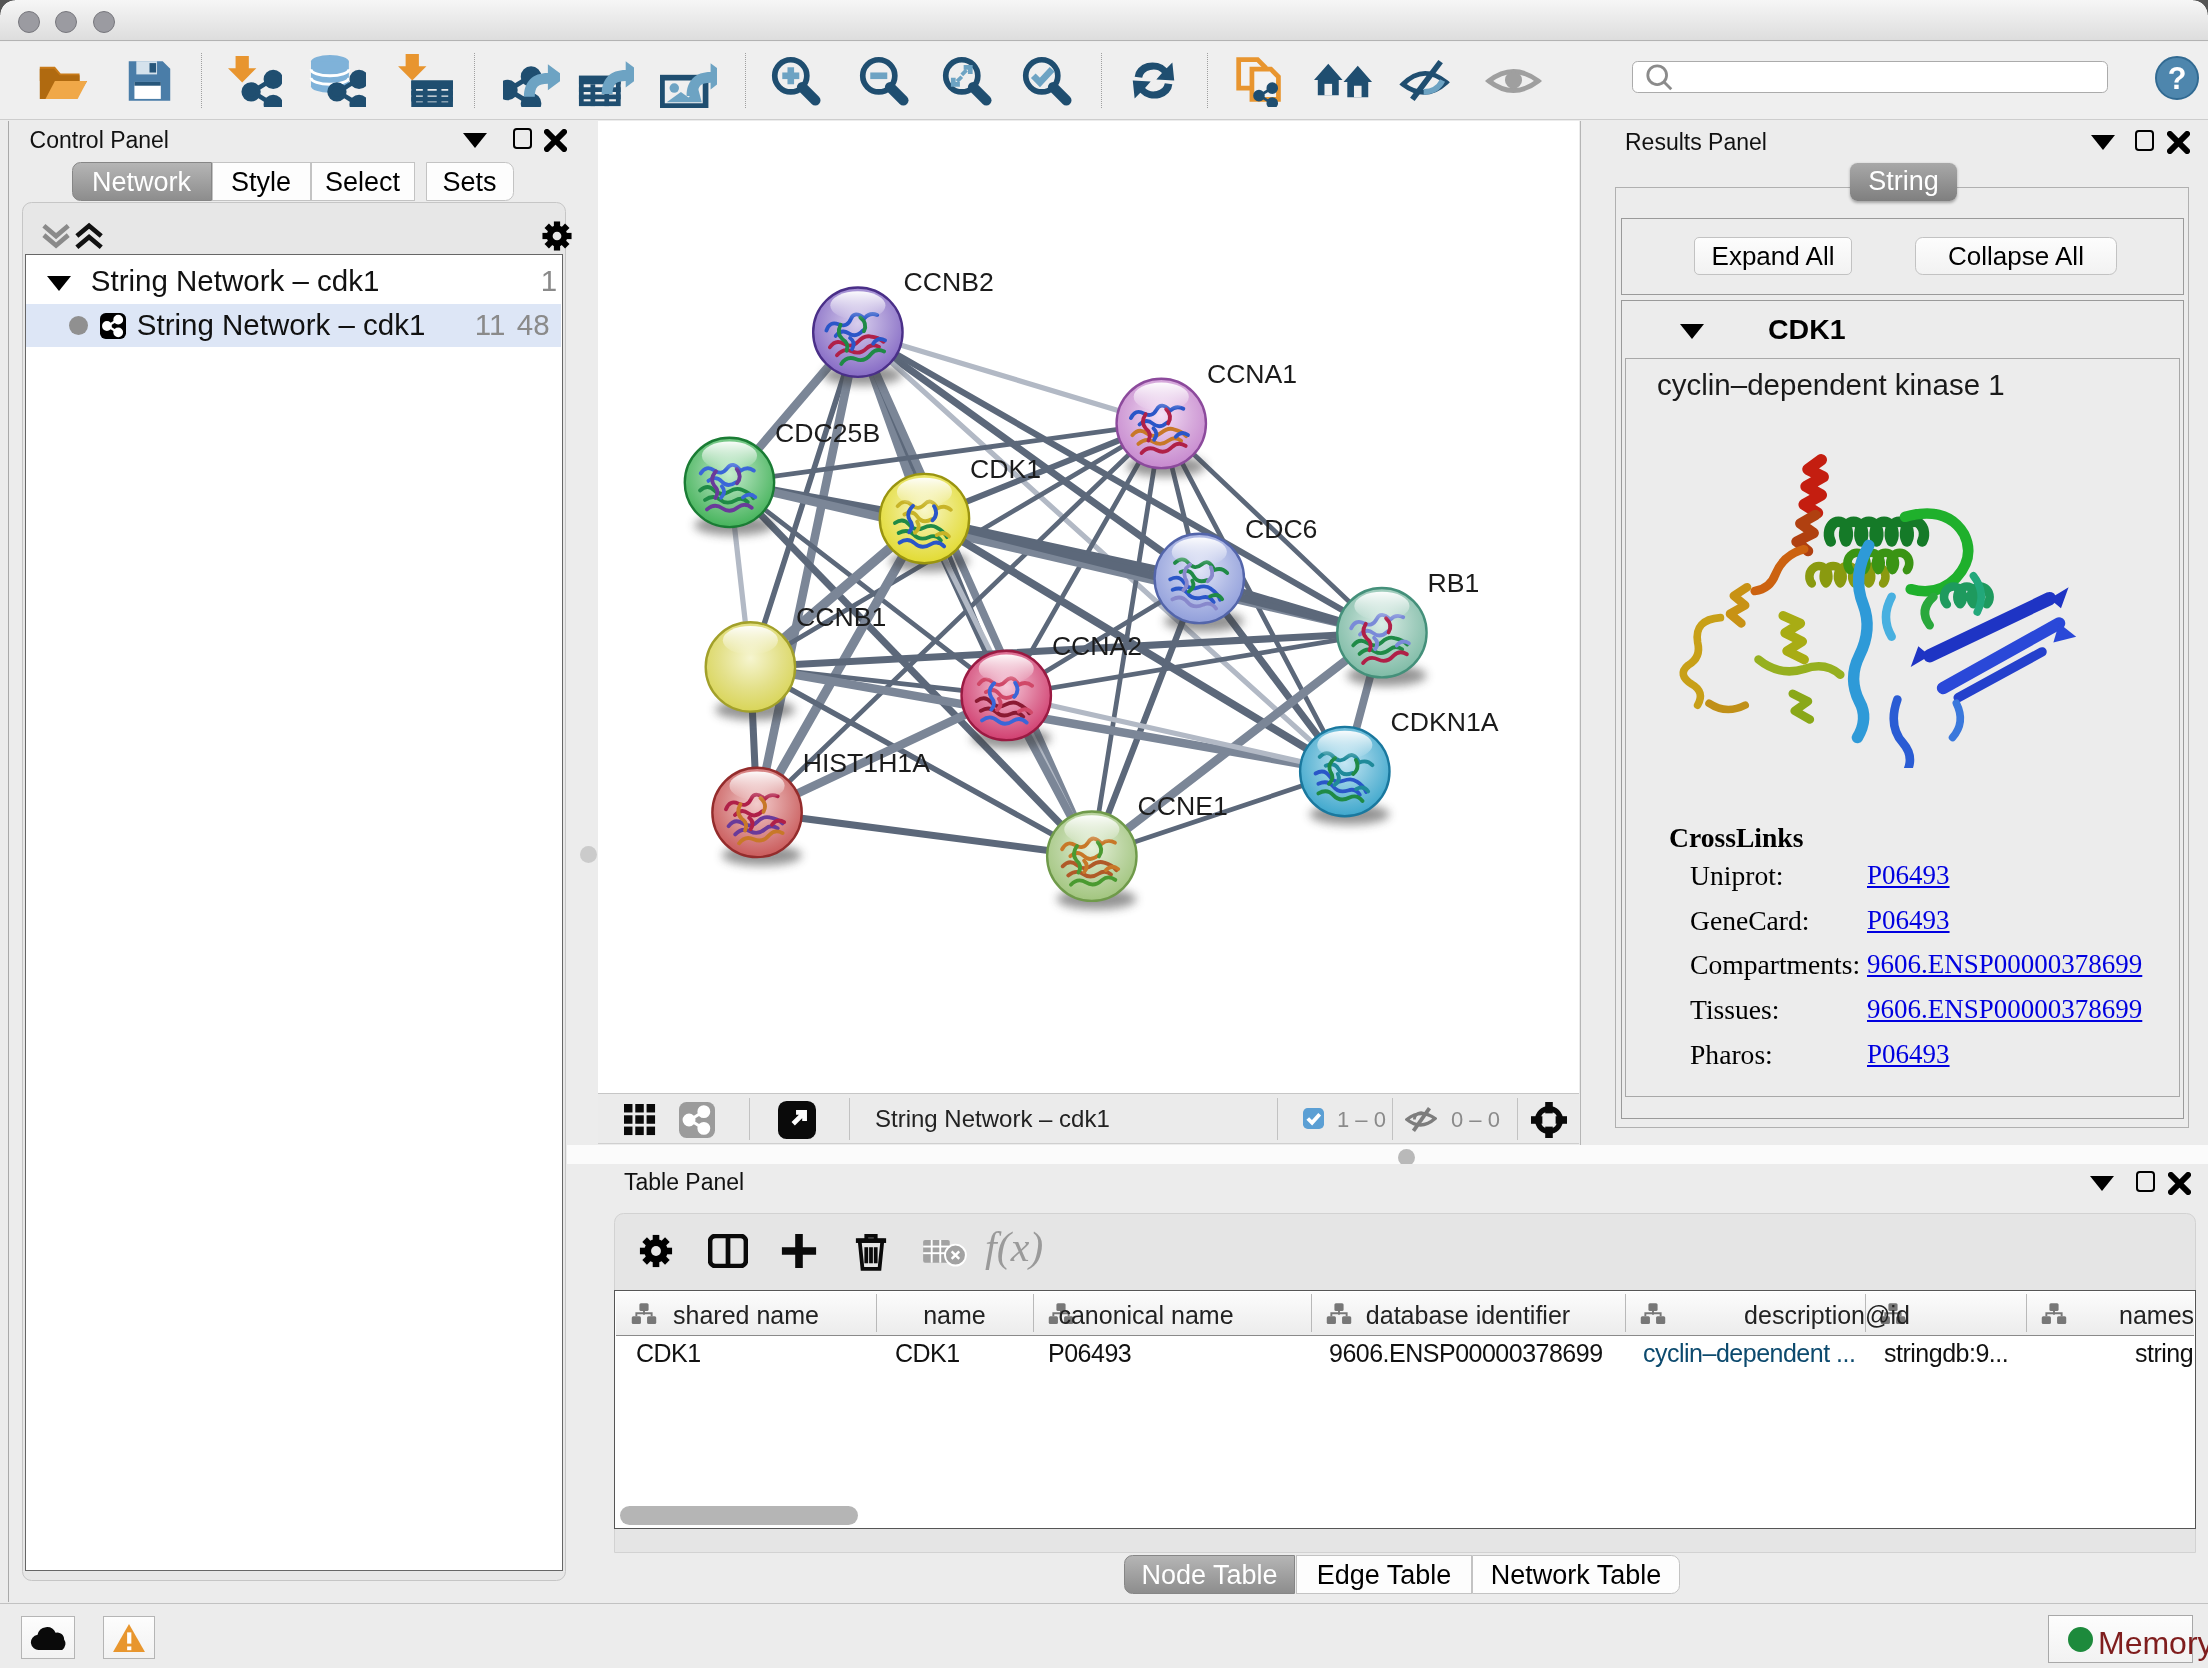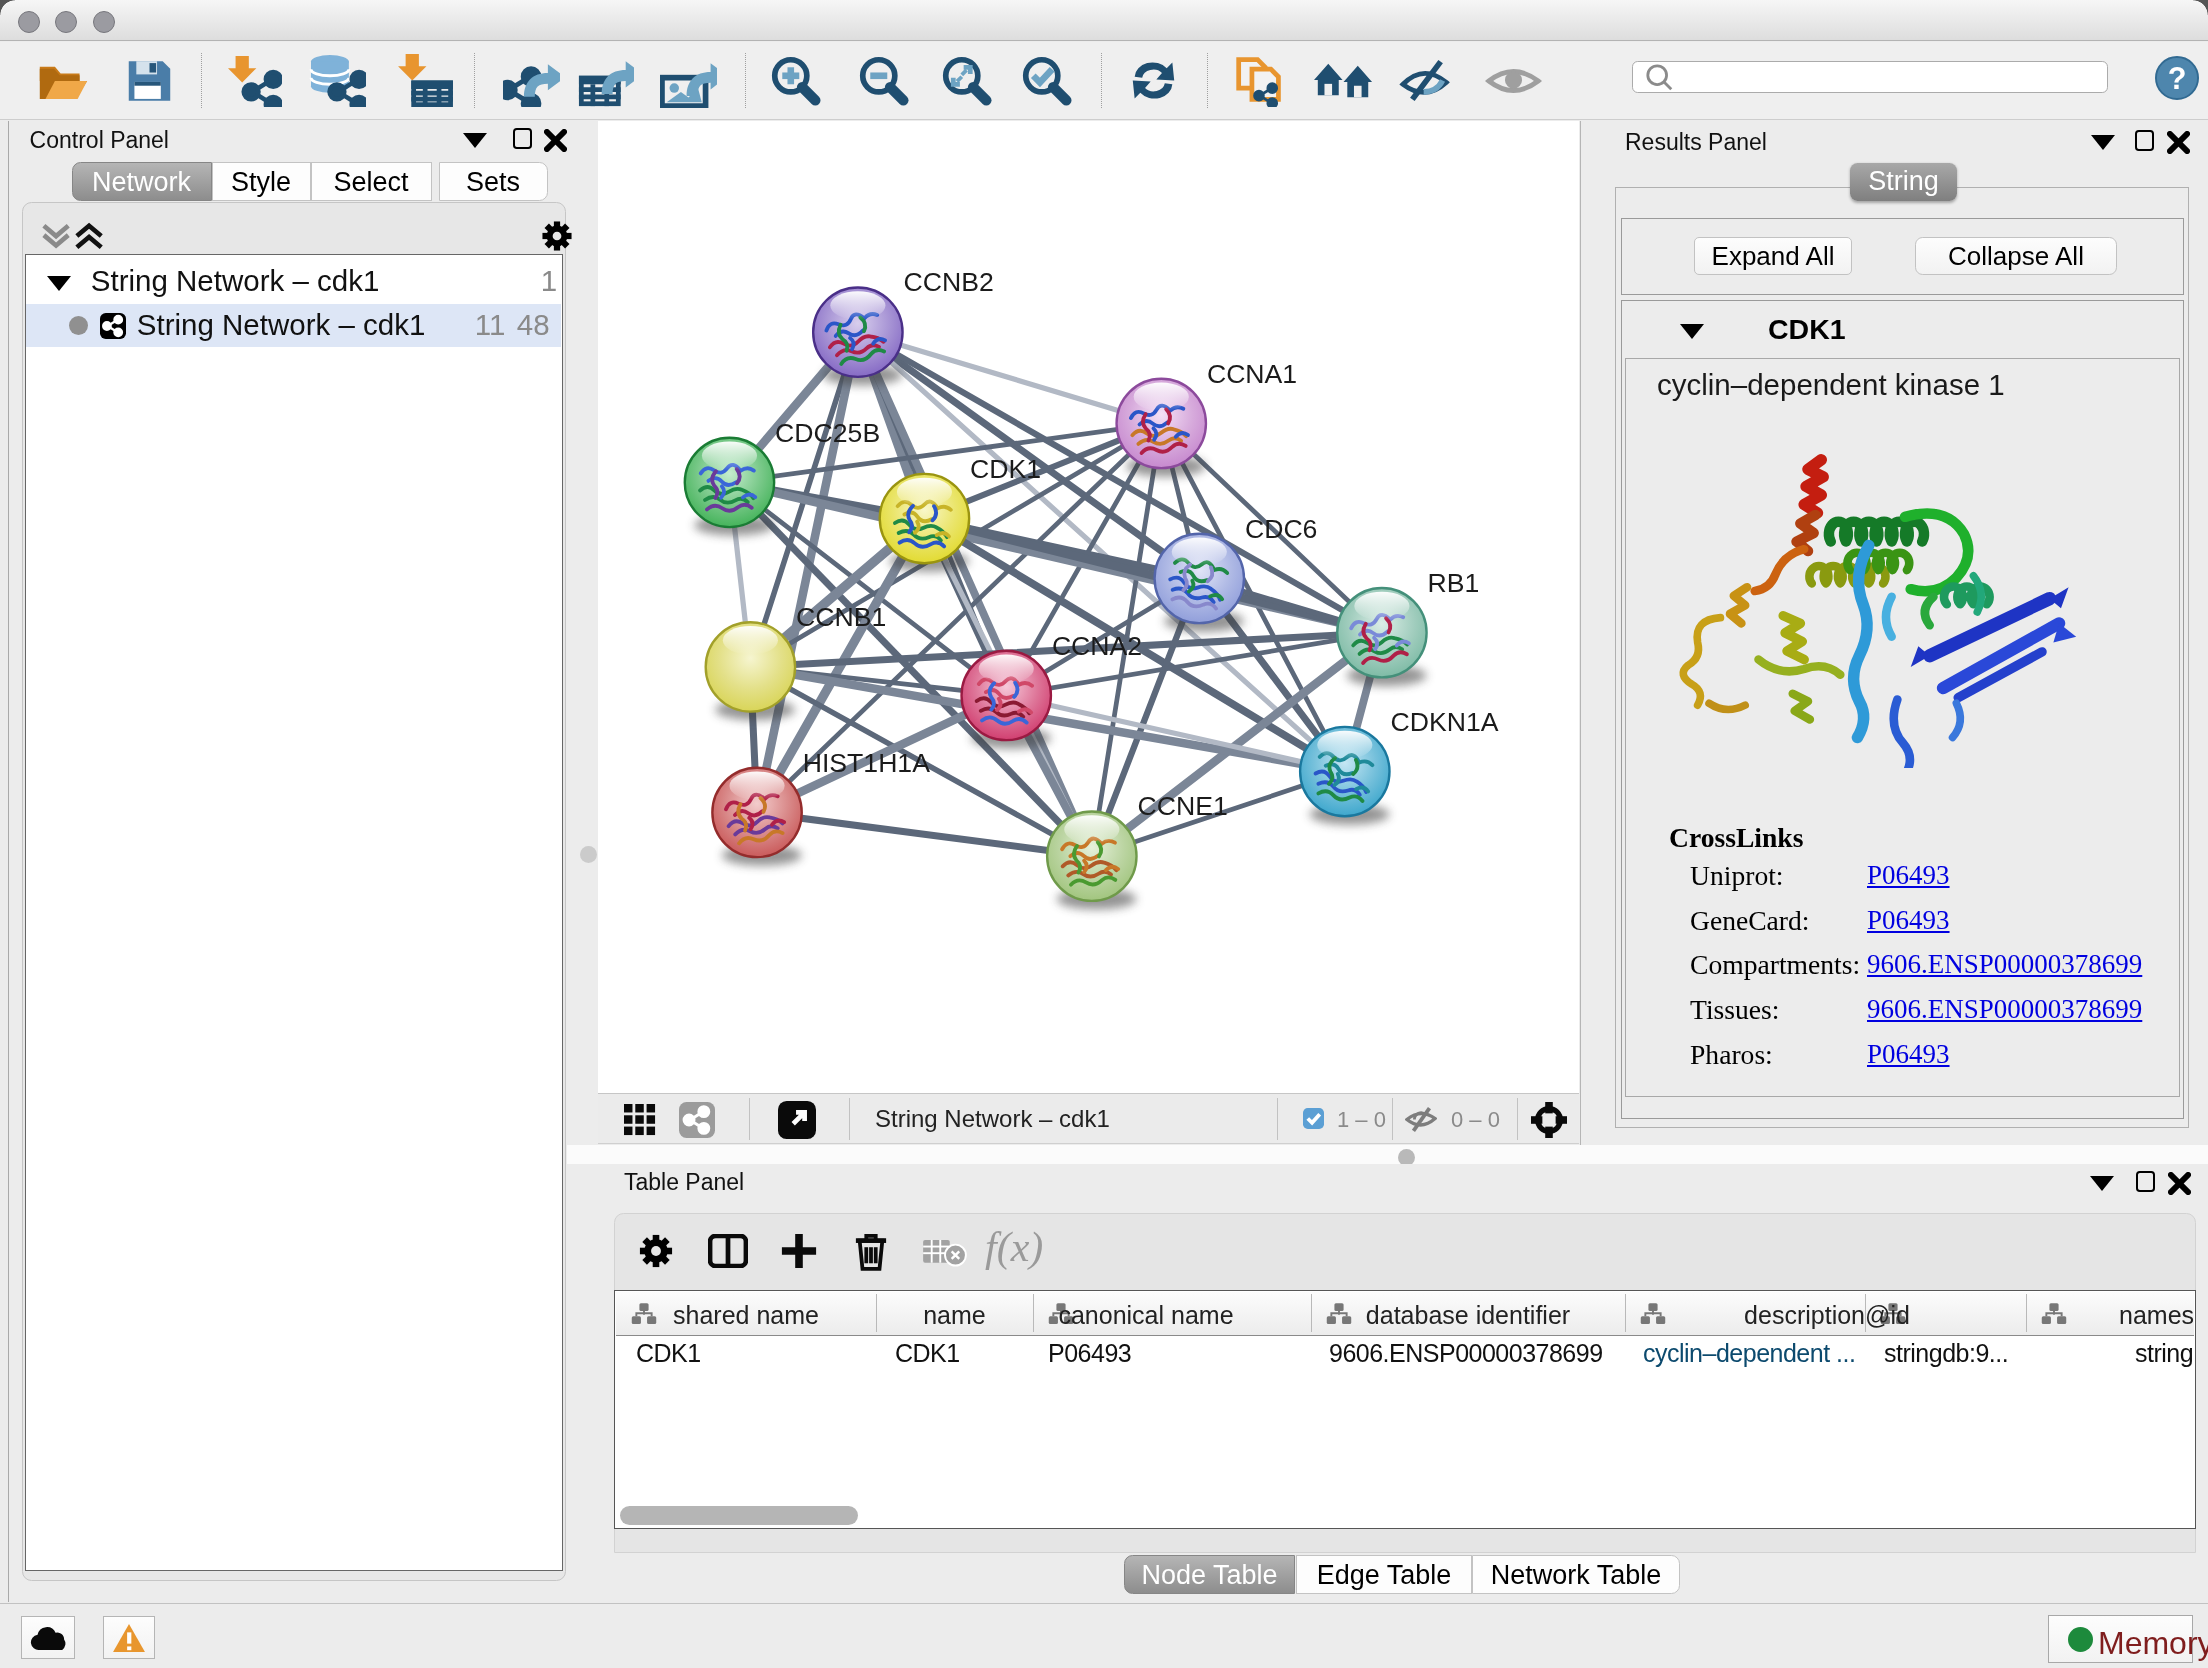--- a/index.html
+++ b/index.html
@@ -216,22 +216,22 @@
 <div class="abs" style="left:454px;top:12.4px;width:0;height:0;border-left:12.4px solid transparent;border-right:12.4px solid transparent;border-top:15px solid #000"></div>
     <div class="abs" style="left:504px;top:6.7px;width:19px;height:21px;border:2.9px solid #000;border-radius:3.8px"></div>
     <svg class="abs" style="left:535px;top:7.6px" width="23" height="23" viewBox="0 0 24 24">
       <g stroke="#000" stroke-width="6" stroke-linecap="round">
         <line x1="3" y1="3" x2="21" y2="21"></line>
         <line x1="3" y1="21" x2="21" y2="3"></line>
       </g>
     </svg>
 <div class="abs tab tabsel" style="left:63px;width:140px;border-radius:8.6px 0 0 8.6px">Network</div>
 <div class="abs tab" style="left:203px;width:99px">Style</div>
-<div class="abs tab" style="left:302px;width:121px">Select</div>
-<div class="abs tab" style="left:430px;width:109px;border-radius:0 8.6px 8.6px 0">Sets</div>
+<div class="abs tab" style="left:302px;width:104px">Select</div>
+<div class="abs tab" style="left:417px;width:88px;border-radius:0 8.6px 8.6px 0">Sets</div>
 <div id="cbox" class="abs">
   <svg class="abs" style="left:15px;top:19px" width="38" height="30" viewBox="0 0 40 32">
         <g fill="none" stroke="#8a8a8a" stroke-width="5">
           <path d="M6,4 l13,11 13,-11"></path>
           <path d="M6,14 l13,11 13,-11"></path>
         </g>
       </svg>
   <svg class="abs" style="left:48px;top:19px" width="38" height="30" viewBox="0 0 40 32">
         <g fill="none" stroke="#111" stroke-width="5">
           <path d="M6,15 L19,4 L32,15"></path>

